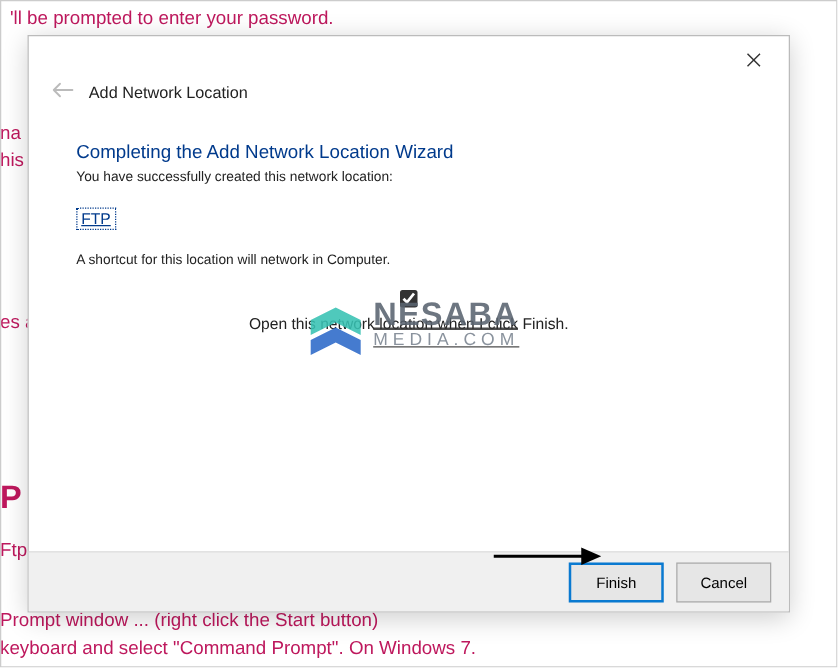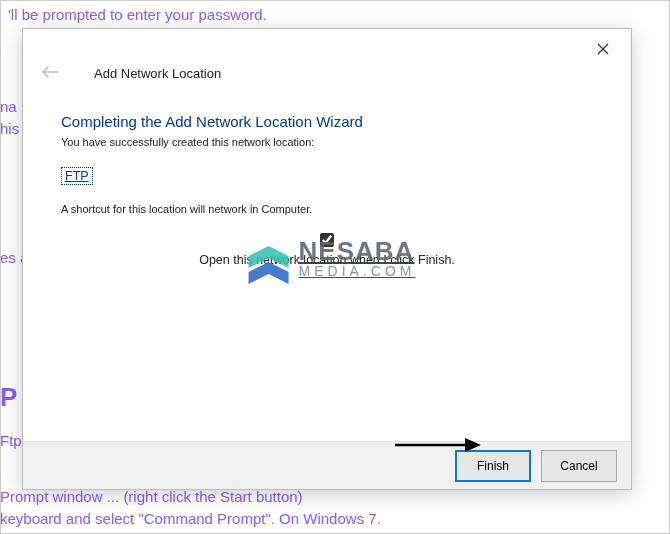--- a/index.html
+++ b/index.html
@@ -8,21 +8,21 @@
       background: #fff;
       width: 670px;
       height: 534px;
       position: relative;
       overflow: hidden;
       color: #333;
     }
     .bg-text {
       position: absolute;
       font-size: 15px;
-      color: #8b5cf6;
+      color: #be185d;
       line-height: 1.5;
       z-index: 0;
     }
     .bg-top { top: 4px; left: 8px; }
     .bg-na { top: 96px; left: 0px; }
     .bg-his { top: 118px; left: 0px; }
     .bg-ew { top: 225px; left: 0px; padding-left: 36px; }
     .bg-es { top: 247px; left: 0px; }
     .bg-p { top: 378px; left: 0px; font-size: 26px; font-weight: 600; }
     .bg-ftp { top: 430px; left: 0px; font-size:15px; }
@@ -52,21 +52,21 @@
       color: #333;
       cursor: pointer;
       padding: 4px 8px;
     }
     .back-row {
       position: absolute;
       left: 18px;
       top: 34px;
       display: flex;
       align-items: center;
-      gap: 35px;
+      gap: 12px;
     }
     .back-arrow {
       color: #aaa;
       font-size: 18px;
     }
     .wizard-title {
       font-size: 13px;
       color: #222;
     }
     .dialog-body {

